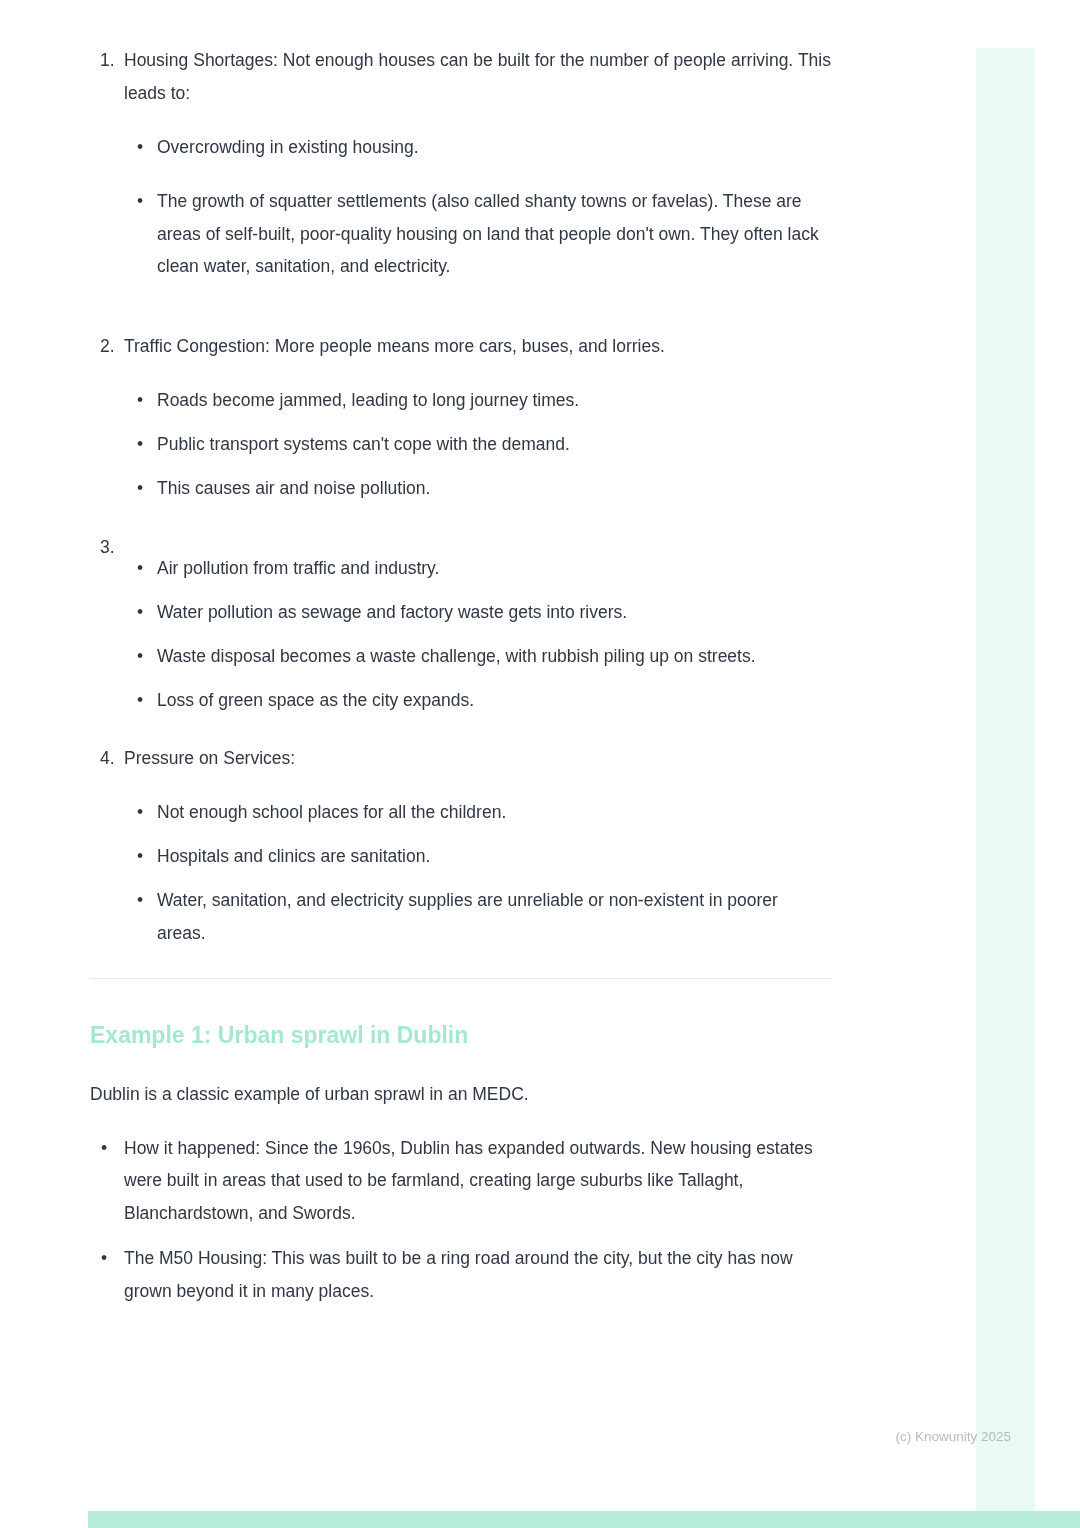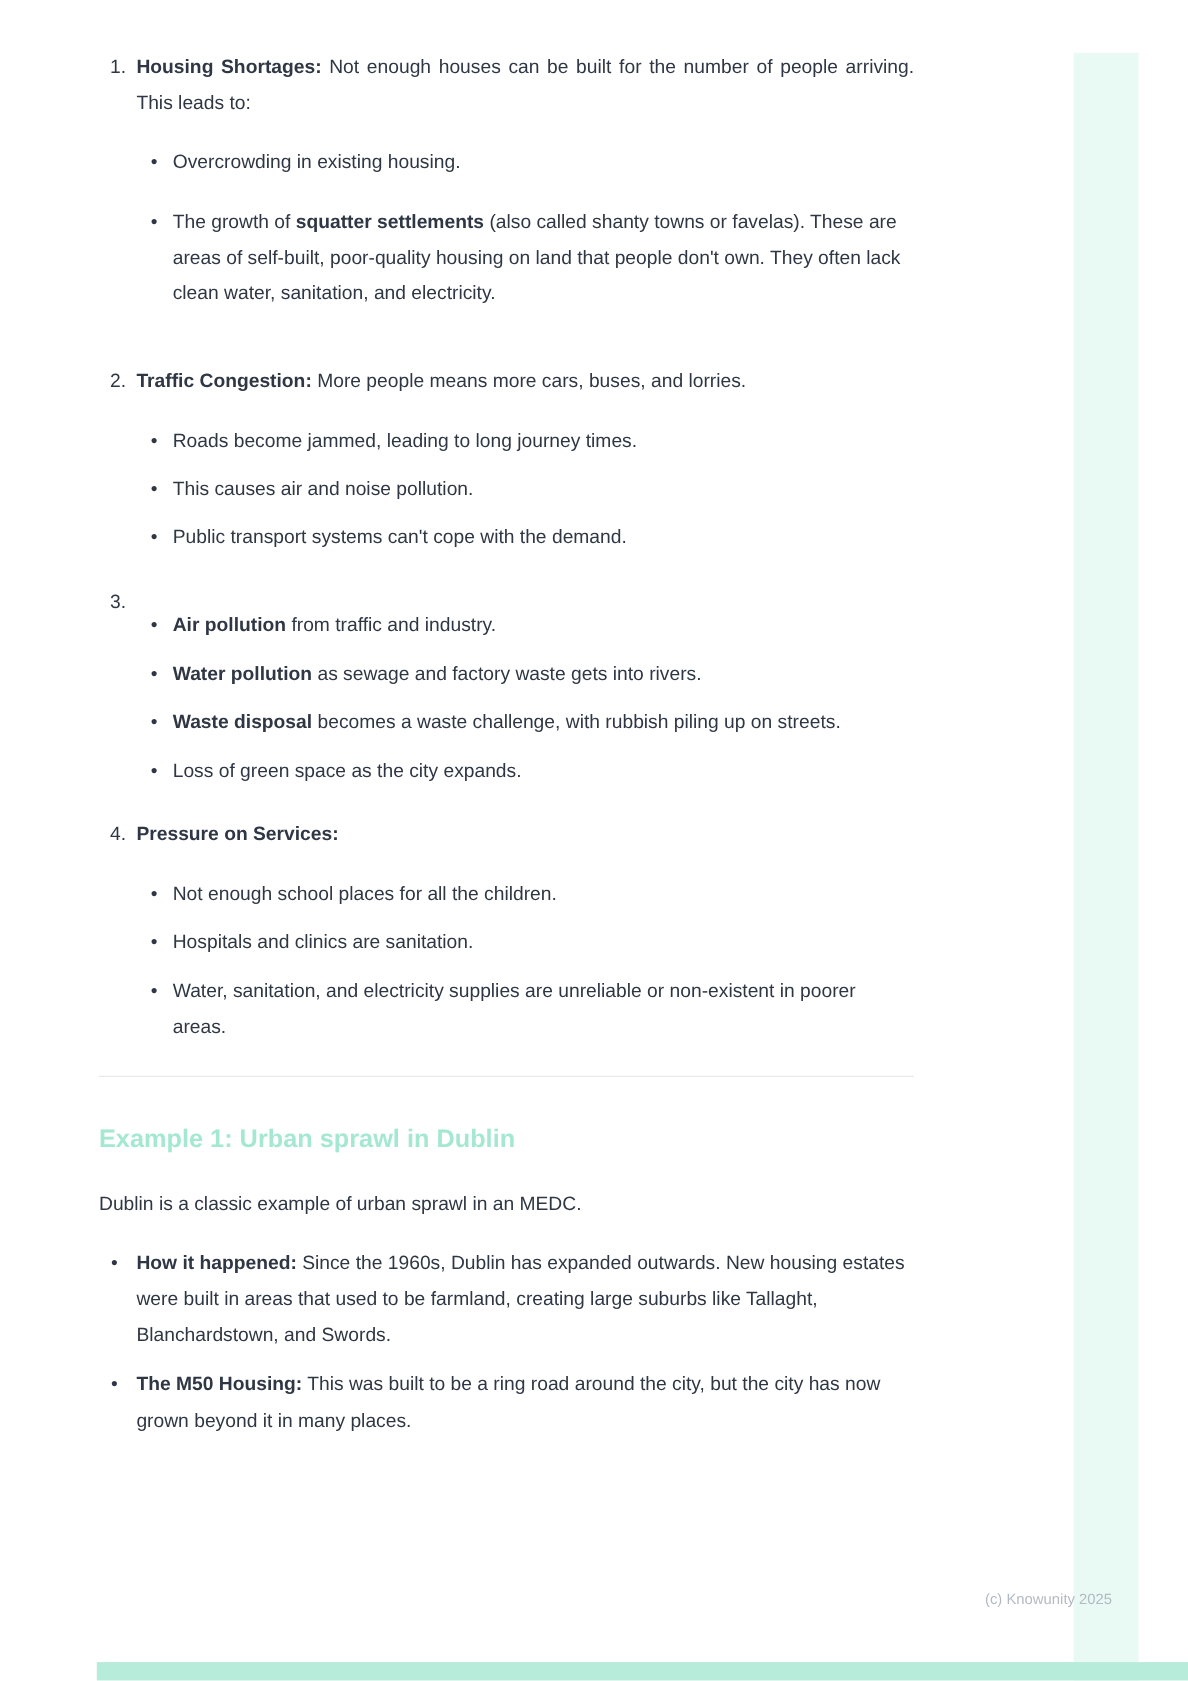--- a/index.html
+++ b/index.html
@@ -51,21 +51,21 @@
   .num-item {
     display: grid;
     grid-template-columns: 34px 1fr;
     margin-bottom: 26px;
   }
   .num-item:last-child { margin-bottom: 0; }
 
   .item-number { padding-left: 10px; }
 
   .item-lead { margin: 0; text-align: justify; }
-  .item-lead strong, .bullet-item strong { font-weight: 700; }
+  .item-lead strong, .bullet-item strong { font-weight: 400; }
 
   .bullet-list {
     list-style: none;
     margin: 21px 0 0;
     padding: 0 0 0 13px;
     grid-column: 2;
   }
   .bullet-item {
     position: relative;
     padding-left: 20px;
@@ -109,21 +109,21 @@
     list-style: none;
     margin: 21px 0 0;
     padding: 0;
   }
   .bullets-top .bullet-item { padding-left: 34px; margin-bottom: 12px; }
   .bullets-top .bullet-item::before { left: 11px; }
 
   .copyright-note {
     position: absolute;
     right: 69px;
-    bottom: 67px;
+    bottom: 84px;
     font-size: 13.5px;
     color: var(--footer-text, #b3bac3);
     z-index: 4;
   }
 </style>
 </head>
 <body>
 
 <div class="page">
 
@@ -141,22 +141,22 @@
           <li class="bullet-item"><span>Overcrowding in existing housing.</span></li>
           <li class="bullet-item"><span>The growth of </span><strong>squatter settlements</strong><span> (also called shanty towns or favelas). These are areas of self-built, poor-quality housing on land that people don't own. They often lack clean water, sanitation, and electricity.</span></li>
         </ul>
       </li>
 
       <li class="num-item">
         <span class="item-number">2.</span>
         <p class="item-lead"><strong>Traffic Congestion:</strong><span> More people means more cars, buses, and lorries.</span></p>
         <ul class="bullet-list">
           <li class="bullet-item"><span>Roads become jammed, leading to long journey times.</span></li>
+          <li class="bullet-item"><span>Public transport systems can't cope with the demand.</span></li>
           <li class="bullet-item"><span>This causes air and noise pollution.</span></li>
-          <li class="bullet-item"><span>Public transport systems can't cope with the demand.</span></li>
         </ul>
       </li>
 
       <li class="num-item">
         <span class="item-number">3.</span>
         <ul class="bullet-list">
           <li class="bullet-item"><strong>Air pollution</strong><span> from traffic and industry.</span></li>
           <li class="bullet-item"><strong>Water pollution</strong><span> as sewage and factory waste gets into rivers.</span></li>
           <li class="bullet-item"><strong>Waste disposal</strong><span> becomes a waste challenge, with rubbish piling up on streets.</span></li>
           <li class="bullet-item"><span>Loss of green space as the city expands.</span></li>

